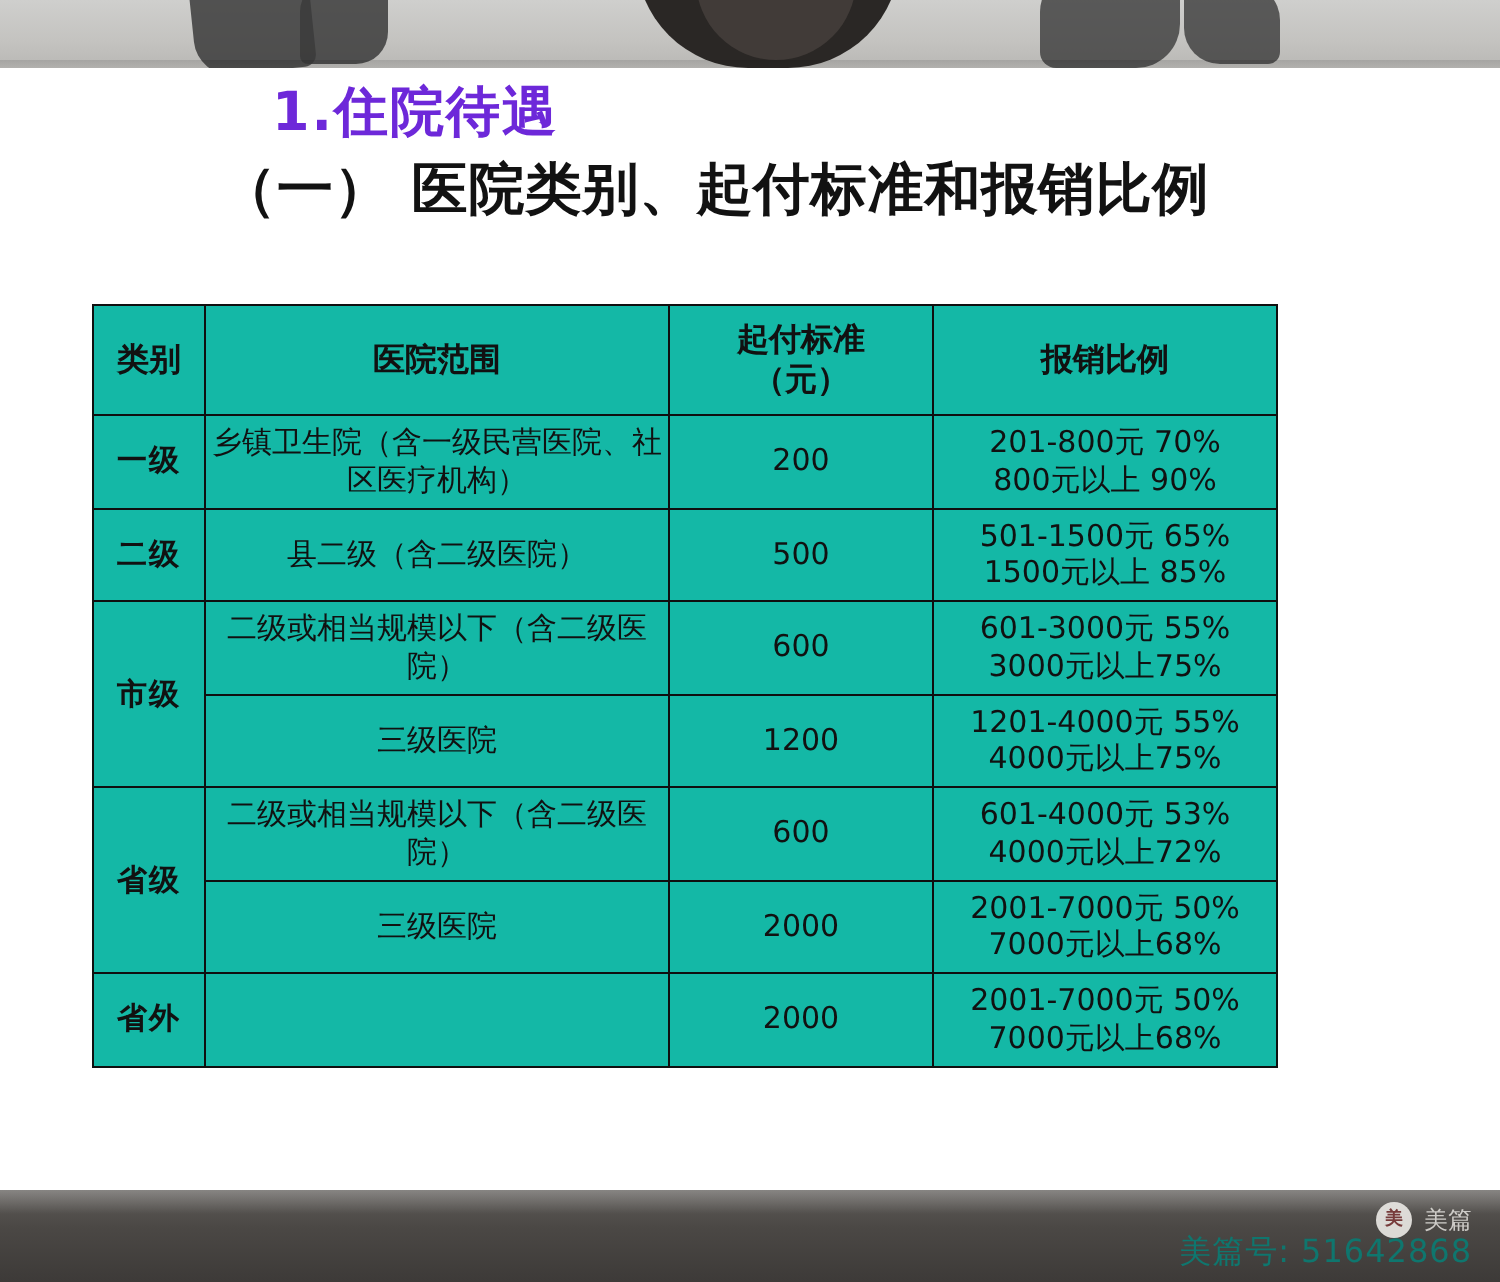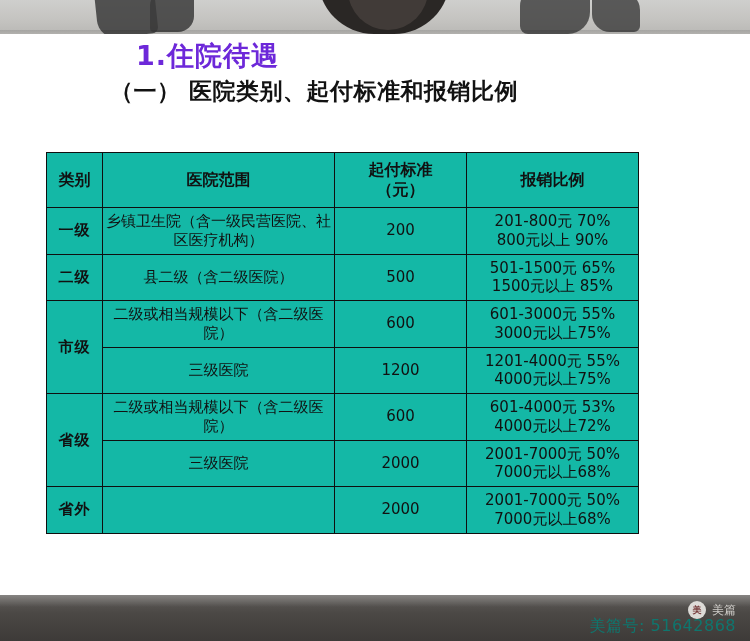--- a/index.html
+++ b/index.html
@@ -147,21 +147,21 @@
     font-weight: bold;
     color: #6d28d9;
     letter-spacing: 1px;
     white-space: nowrap;
     margin-left: 48px;
   }
   .heading-2 {
     position: absolute;
     left: 110px;
     top: 42px;
-    font-size: 23px;
+    font-size: 28px;
     font-weight: bold;
     color: #121212;
     letter-spacing: 0.5px;
     white-space: nowrap;
   }
   .heading-3 {
     position: absolute;
     left: 42px;
     top: 78px;
     font-size: 26px;

